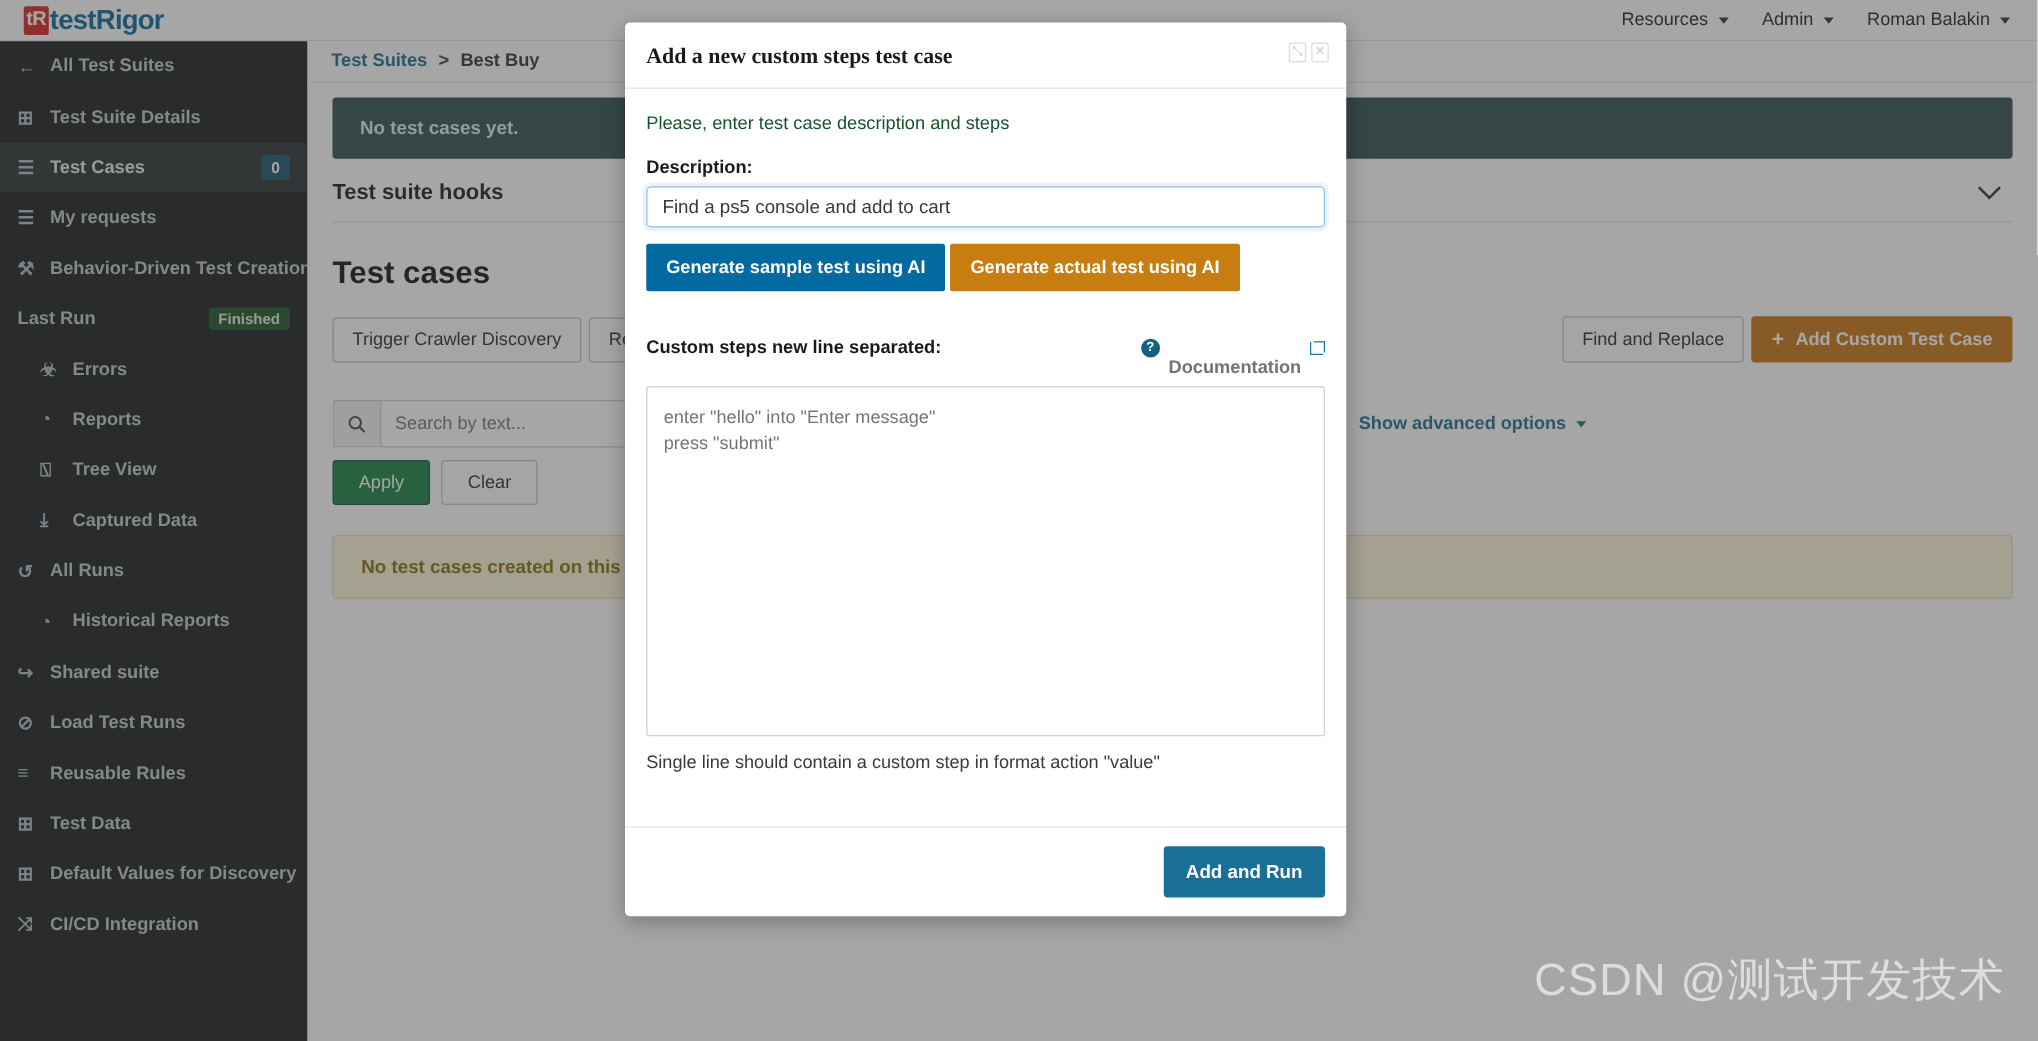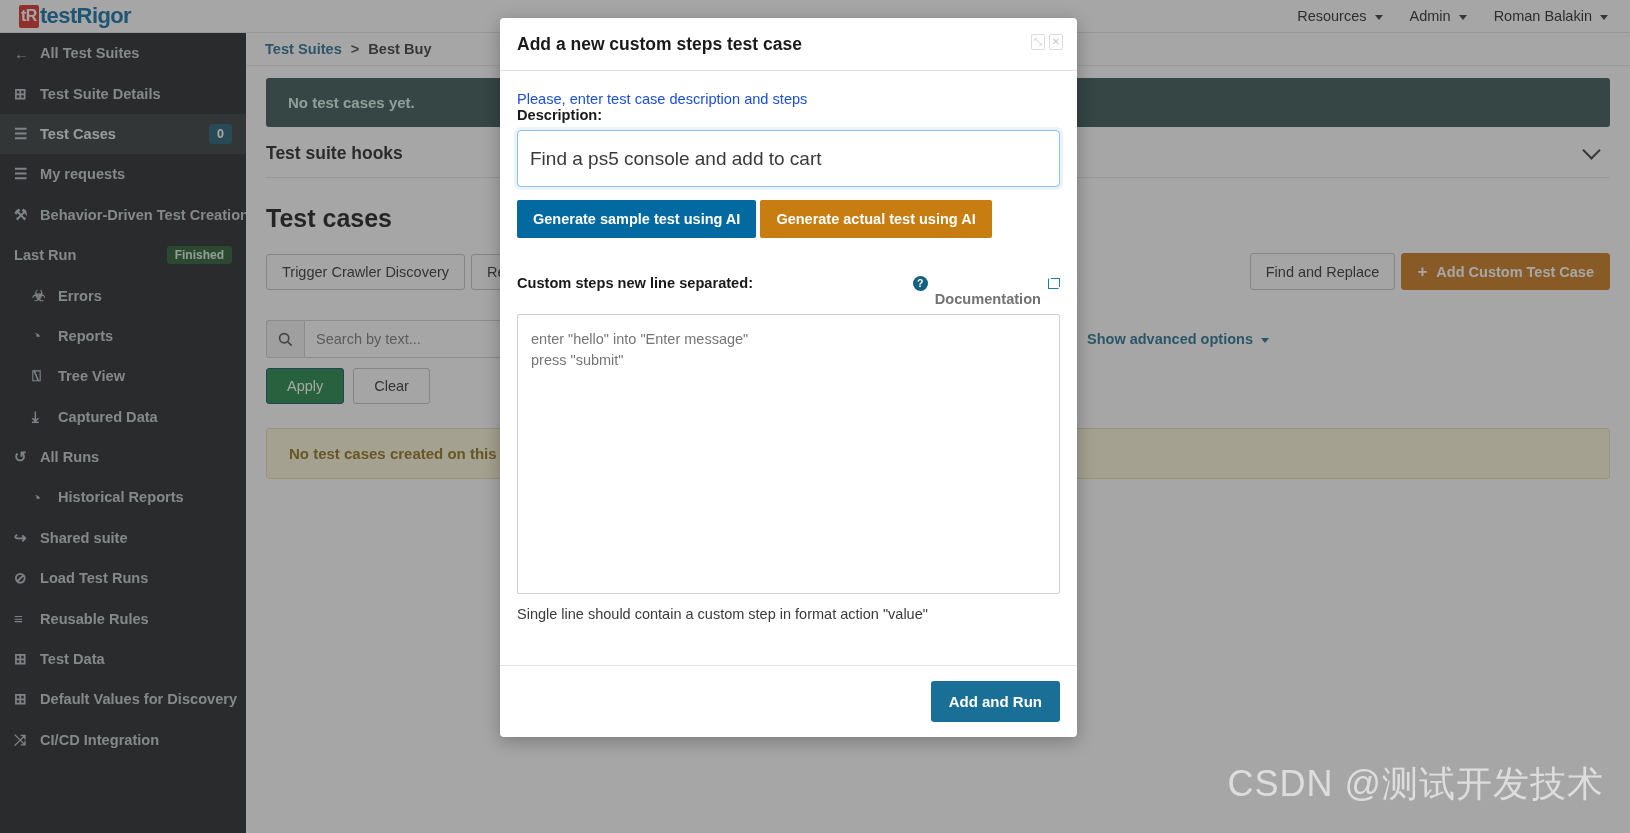--- a/index.html
+++ b/index.html
@@ -156,35 +156,35 @@
   }
 
   
   .modal {
     position: absolute; left: 500px; top: 18px; width: 577px;
     background: #ffffff; box-shadow: 0 4px 18px rgba(0,0,0,0.28);
     border-radius: 4px; overflow: hidden;
   }
   .modal-head {
     height: 53px; display: flex; align-items: center; padding: 0 17px;
-    border-bottom: 1px solid #e2e2e2; position: relative;
+    border-bottom: 1px solid #e2e2e2; position: relative; font-family: Liberation Serif, serif;
   }
   .modal-title { font-size: 17.5px; font-weight: 700; color: #1a1a1a; }
   .modal-ctrls { position:absolute; right: 14px; top: 16px; display:flex; gap:4px; }
   .ctrl-btn {
     width: 14px; height: 16px; border: 1px solid #dcdcdc; border-radius: 2px;
     display:flex; align-items:center; justify-content:center; cursor:pointer;
     color:#c8c8c8; font-size: 10px; line-height:1;
   }
   .modal-body { padding: 20px 17px 18px 17px; }
-  .modal-sub { font-size: 14.6px; color: #1d4ed8; }
+  .modal-sub { font-size: 14.6px; color: #14532d; margin-bottom: 19px; }
   .field-label { font-size: 14.6px; font-weight: 700; color: #1a1a1a; margin-bottom: 7px; }
   .desc-input {
-    width: 100%; height: 57px; border: 1px solid #8fc0e8; border-radius: 4px;
-    padding: 0 12px; font-size: 19px; color: #3a3a3a;
+    width: 100%; height: 33px; border: 1px solid #8fc0e8; border-radius: 4px;
+    padding: 0 12px; font-size: 15px; color: #3a3a3a;
     box-shadow: 0 0 0 3px rgba(122,180,227,0.16);
     outline: none; font-family: "Liberation Sans", sans-serif;
   }
   .ai-btns { display: flex; margin-top: 13px; }
   .btn-ai {
     border: none; color: #ffffff; font-size: 14.5px; font-weight: 700;
     padding: 11px 16px; cursor: pointer; border-radius: 2px;
     font-family: "Liberation Sans", sans-serif;
   }
   .btn-ai.sample { background: #0369a1; }

